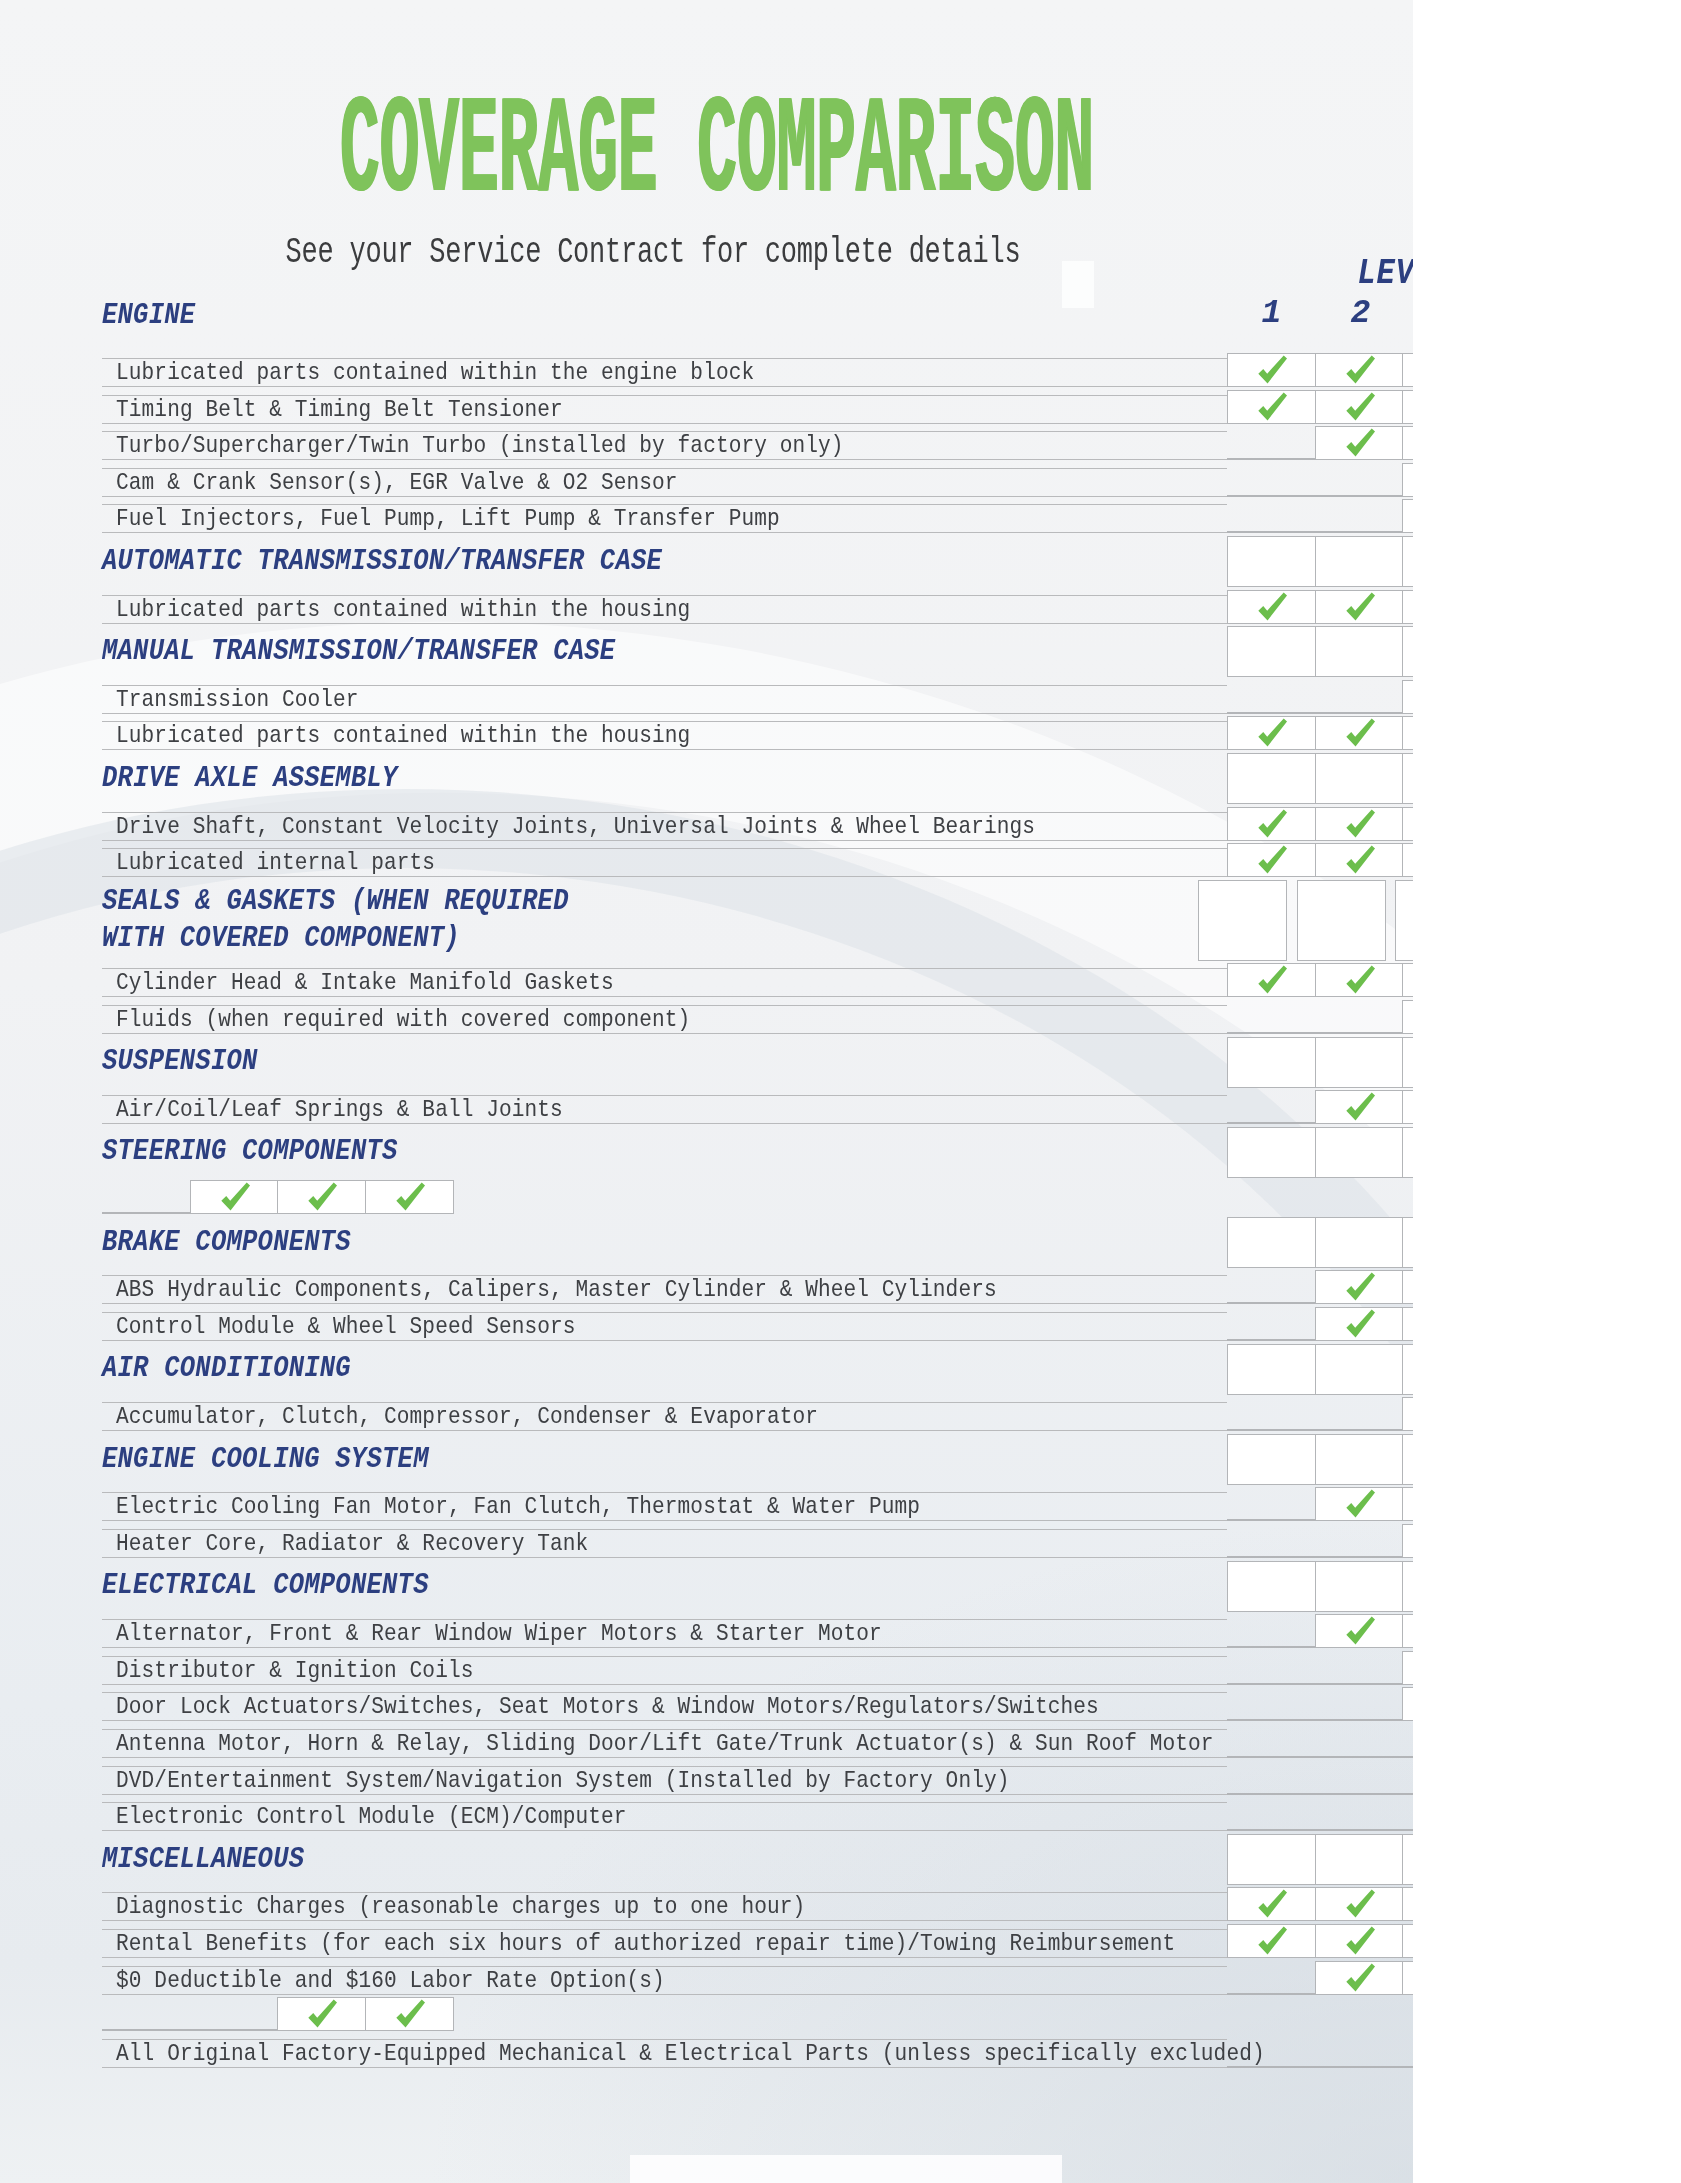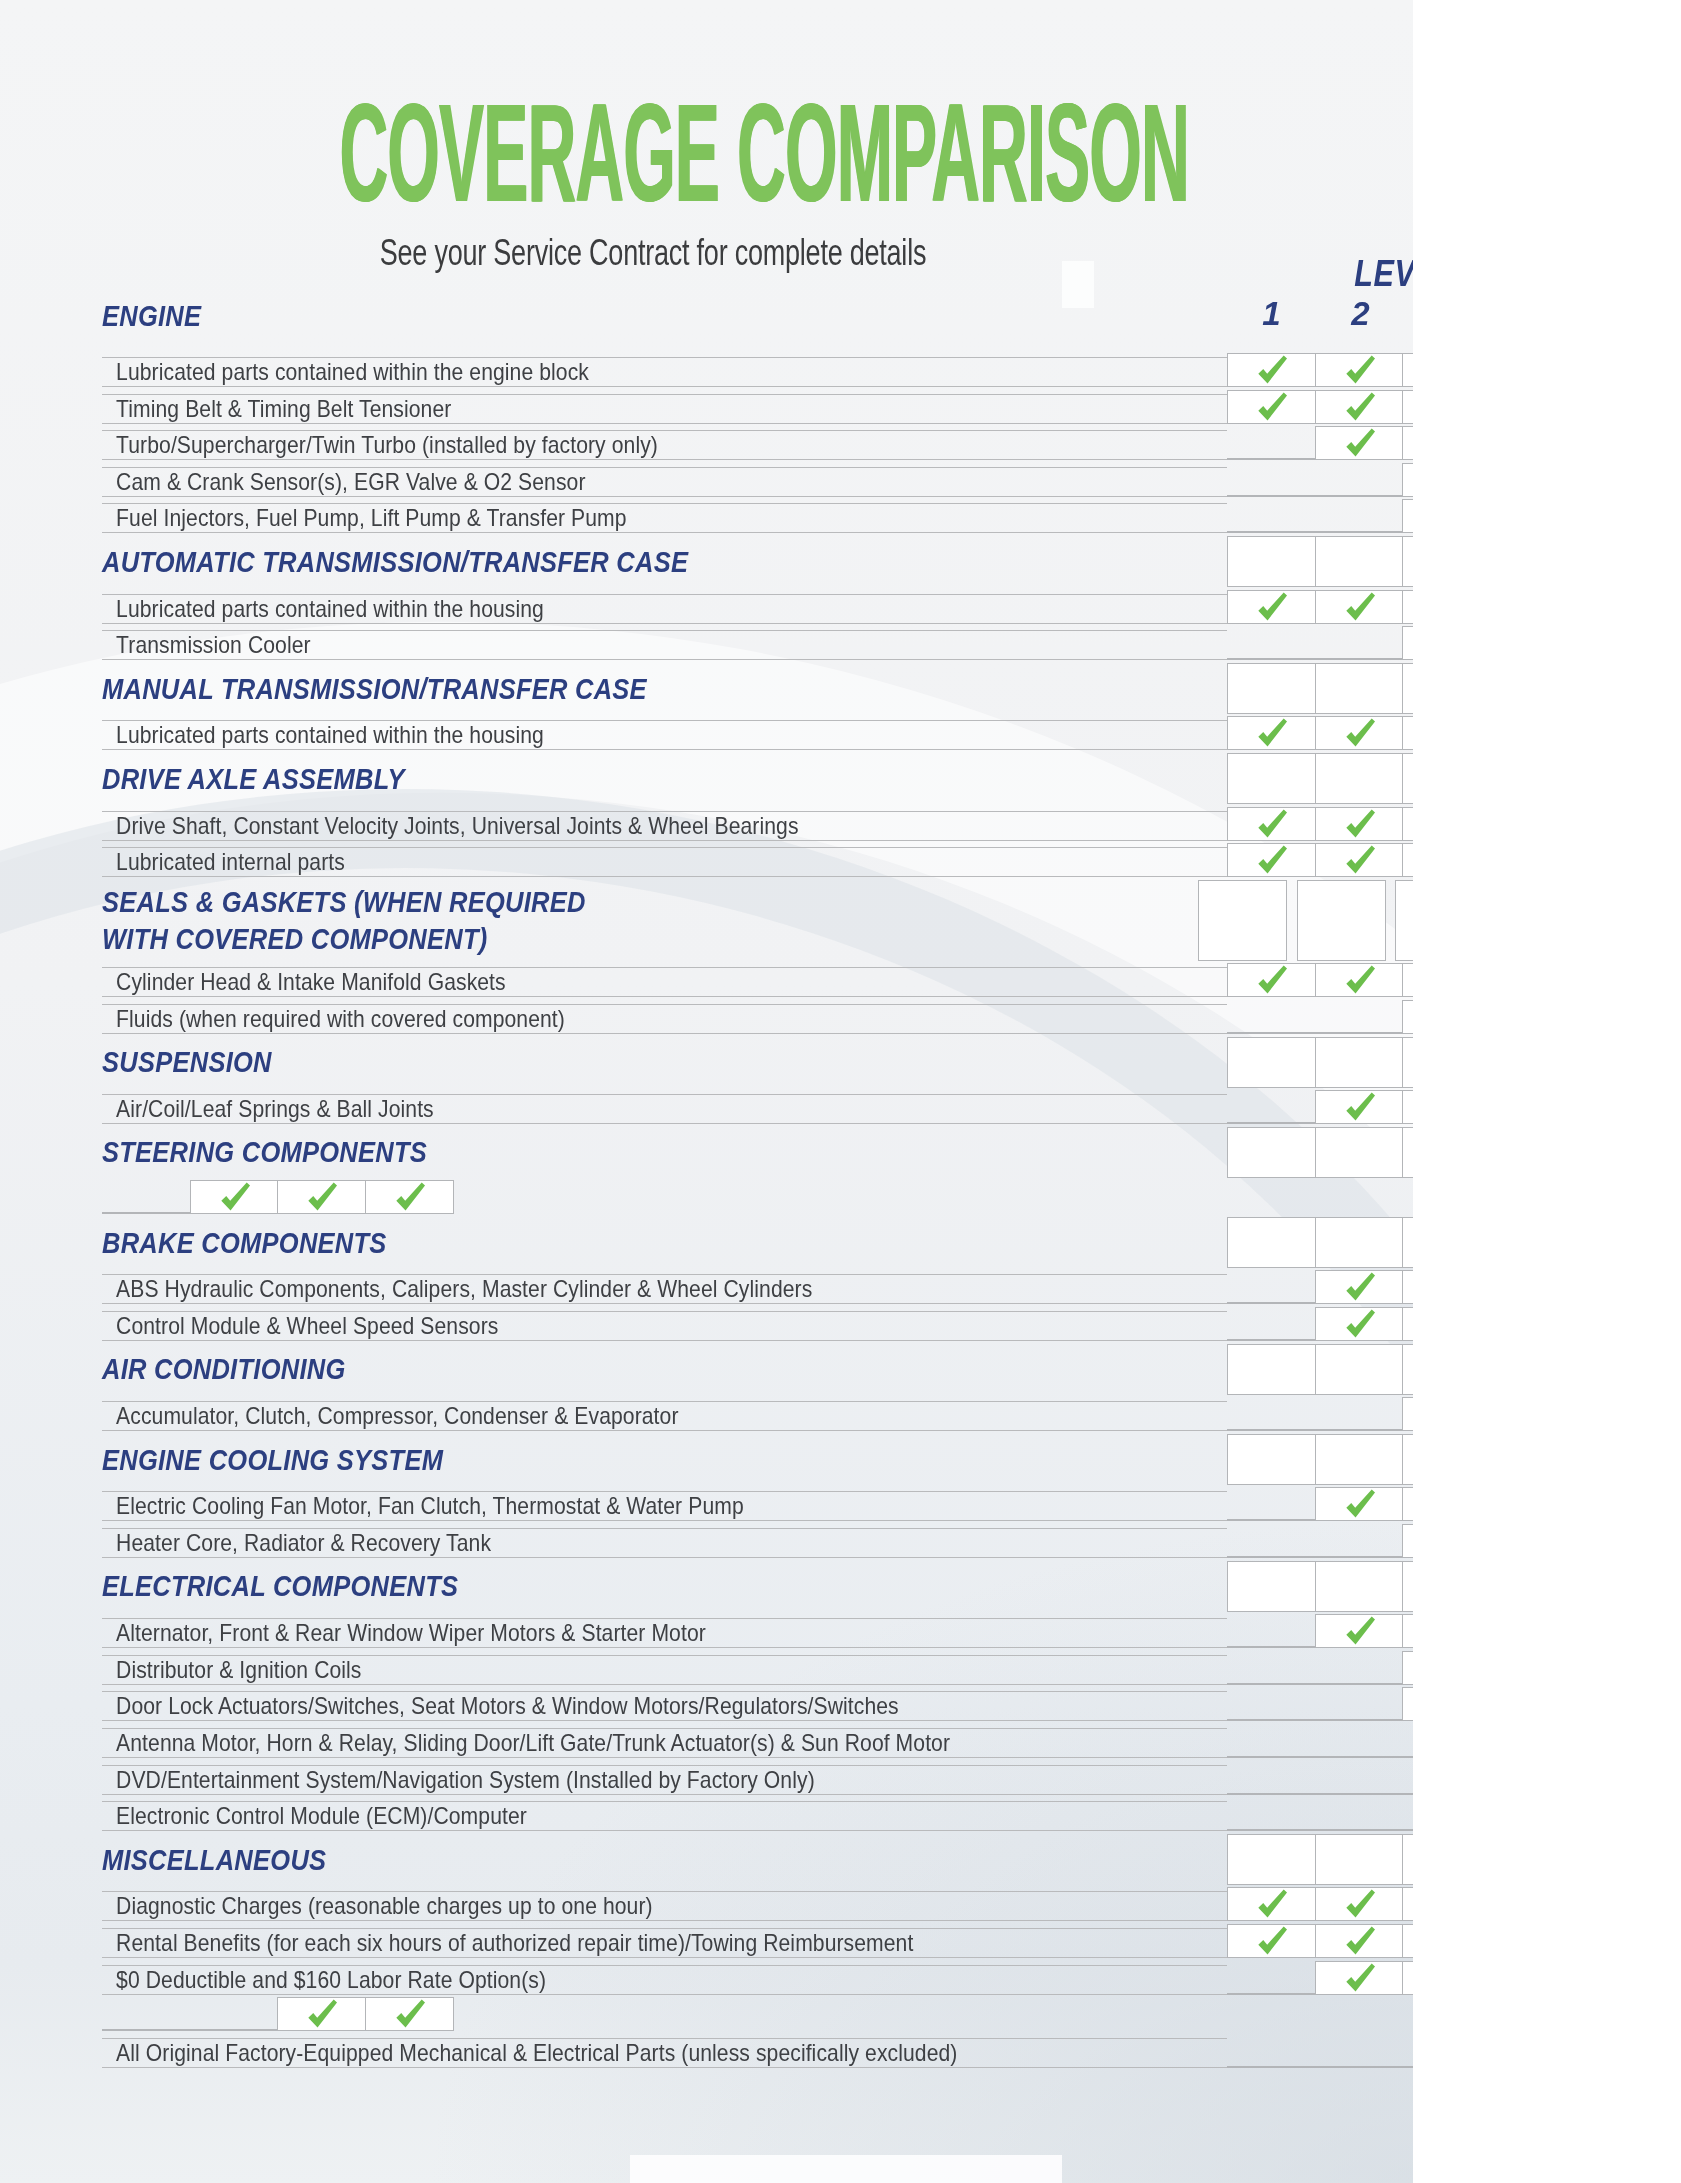--- a/index.html
+++ b/index.html
@@ -1,21 +1,21 @@
 <!DOCTYPE html>
 <html style="font-size:10.6px"><head>
 <meta charset="utf-8">
 <style>
   html,body{margin:0;padding:0;background:#ffffff;}
   .page{
     position:relative;
     width:1413px;height:2183px;
     overflow:hidden;
     background:linear-gradient(180deg,#f4f5f6 0%,#f1f2f4 45%,#e9edf1 78%,#e7ebef 90%,#eef1f3 100%);
-    font-family:Liberation Sans, sans-serif;
+    font-family:Liberation Mono, monospace;
   }
   
   .ring1{position:absolute;left:-923px;top:626px;width:2506px;height:2110px;
     border:171px solid rgba(255,255,255,0.55);border-radius:50%;transform:rotate(8deg);}
   .ring2{position:absolute;left:-758px;top:791px;width:2242px;height:1912px;
     border:79px solid rgba(221,226,231,0.55);border-radius:50%;transform:rotate(6deg);}
   .corner-shade{position:absolute;right:0;bottom:0;width:1121px;height:758px;
     background:radial-gradient(ellipse at 100% 100%,rgba(201,210,219,0.55),rgba(201,210,219,0) 62%);}
   .patch-a{position:absolute;left:1062px;top:261px;width:32px;height:47px;background:#fcfdfd;}
   .patch-b{position:absolute;left:630px;top:2155px;width:432px;height:28px;background:rgba(253,253,254,0.92);}
@@ -234,45 +234,45 @@
           <svg viewBox="0 0 100 92" class="check">
             <path d="M10 57 L25 43 L37 57 L87 2 L97 11 L38 87 Z"></path>
           </svg>
         </div>
         <div class="cell">
           <svg viewBox="0 0 100 92" class="check">
             <path d="M10 57 L25 43 L37 57 L87 2 L97 11 L38 87 Z"></path>
           </svg>
         </div>
       </div>
+      <div class="row header-row">
+        <div class="row-label header-label">
+          <span class="sec">MANUAL TRANSMISSION/TRANSFER CASE</span>
+        </div>
+        <div class="cell"></div>
+        <div class="cell"></div>
+        <div class="cell"></div>
+        <div class="cell"></div>
+      </div>
       <div class="row data-row">
         <div class="row-label">
           <span class="lbl">Transmission Cooler</span>
         </div>
         <div class="cell"></div>
         <div class="cell"></div>
         <div class="cell">
           <svg viewBox="0 0 100 92" class="check">
             <path d="M10 57 L25 43 L37 57 L87 2 L97 11 L38 87 Z"></path>
           </svg>
         </div>
         <div class="cell">
           <svg viewBox="0 0 100 92" class="check">
             <path d="M10 57 L25 43 L37 57 L87 2 L97 11 L38 87 Z"></path>
           </svg>
         </div>
-      </div>
-      <div class="row header-row">
-        <div class="row-label header-label">
-          <span class="sec">MANUAL TRANSMISSION/TRANSFER CASE</span>
-        </div>
-        <div class="cell"></div>
-        <div class="cell"></div>
-        <div class="cell"></div>
-        <div class="cell"></div>
       </div>
       <div class="row data-row">
         <div class="row-label">
           <span class="lbl">Lubricated parts contained within the housing</span>
         </div>
         <div class="cell">
           <svg viewBox="0 0 100 92" class="check">
             <path d="M10 57 L25 43 L37 57 L87 2 L97 11 L38 87 Z"></path>
           </svg>
         </div>

